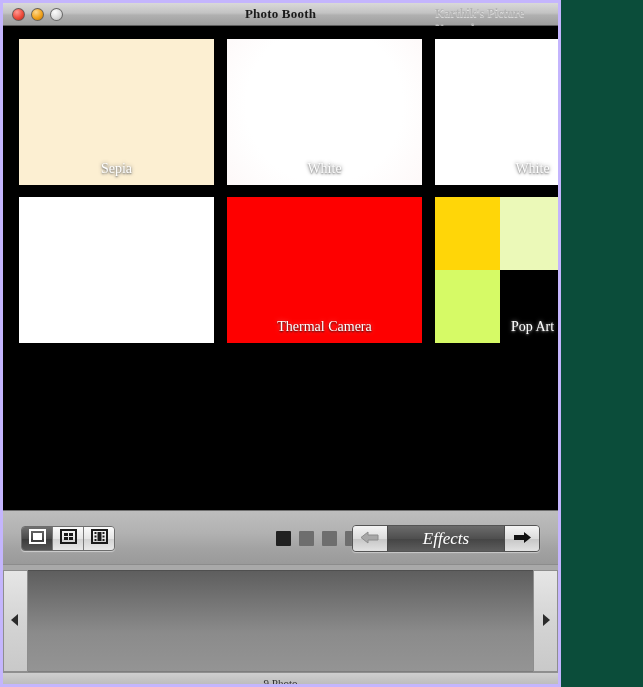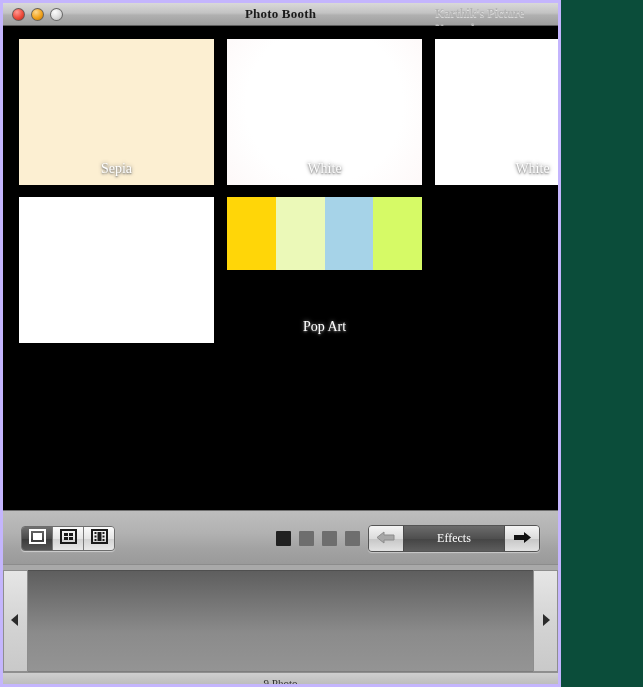--- a/index.html
+++ b/index.html
@@ -113,21 +113,21 @@
     background-image:
       radial-gradient(circle at 1px 1px, #e81ce8 0.9px, rgba(255,255,255,0) 1.2px);
     background-size: 5px 5px;
   }
   .fx-normal  { background: #ffffff; }
   .fx-plain   { background: #ffffff; }
   .fx-thermal { background: #fe0000; }
   .fx-xray    { background: #000000; }
   .fx-popart  {
     display: grid;
-    grid-template-columns: 1fr 1fr 1fr 1fr;
+    grid-template-columns: 1fr 1fr 1fr;
     grid-template-rows: 1fr 1fr;
   }
   .pa { width: 100%; height: 100%; }
 
   .tile-label.dark-bg {
     text-shadow: 0 0 5px rgba(255,255,255,0.35), 0 1px 2px rgba(0,0,0,0.9);
   }
 
   
   .controlbar {
@@ -184,30 +184,31 @@
   }
   .nav-arrow {
     width: 34px;
     display: flex;
     align-items: center;
     justify-content: center;
     background: linear-gradient(to bottom, #f4f4f4 0%, #dcdcdc 50%, #c6c6c6 51%, #e2e2e2 100%);
   }
   .nav-label {
     min-width: 68px;
-    padding: 0 16px;
+    padding: 0 24px;
     display: flex;
     align-items: center;
     justify-content: center;
     background: linear-gradient(to bottom, #6b6b6b 0%, #4f4f4f 50%, #444444 51%, #5d5d5d 100%);
     color: #ffffff;
     font-family: "Liberation Serif", serif;
-    font-size: 12px;
+    font-size: 17px;
     border-left: 1px solid #4a4a4a;
     border-right: 1px solid #4a4a4a;
+    font-style: italic;
   }
 
   
   .tray-wrap {
     position: relative;
     height: 108px;
     background: #a9a9a9;
     border-top: 1px solid #8c8c8c;
     display: flex;
     align-items: stretch;
@@ -271,20 +272,23 @@
 
 
       <div class="tile fx-normal">
         <div class="tile-label">White</div>
       </div>
 
       <div class="tile fx-plain">
         <div class="tile-label"></div>
       </div>
 
+      <div class="tile fx-thermal">
+        <div class="tile-label dark-bg">Thermal Camera</div>
+      </div>
 
 
       <div class="tile fx-popart">
         <div class="pa" style="background:#ffd608"></div>
         <div class="pa" style="background:#ebf9b8"></div>
         <div class="pa" style="background:#a6d3e8"></div>
         <div class="pa" style="background:#d6fa66"></div>
         <div class="tile-label">Pop Art</div>
       </div>
 

